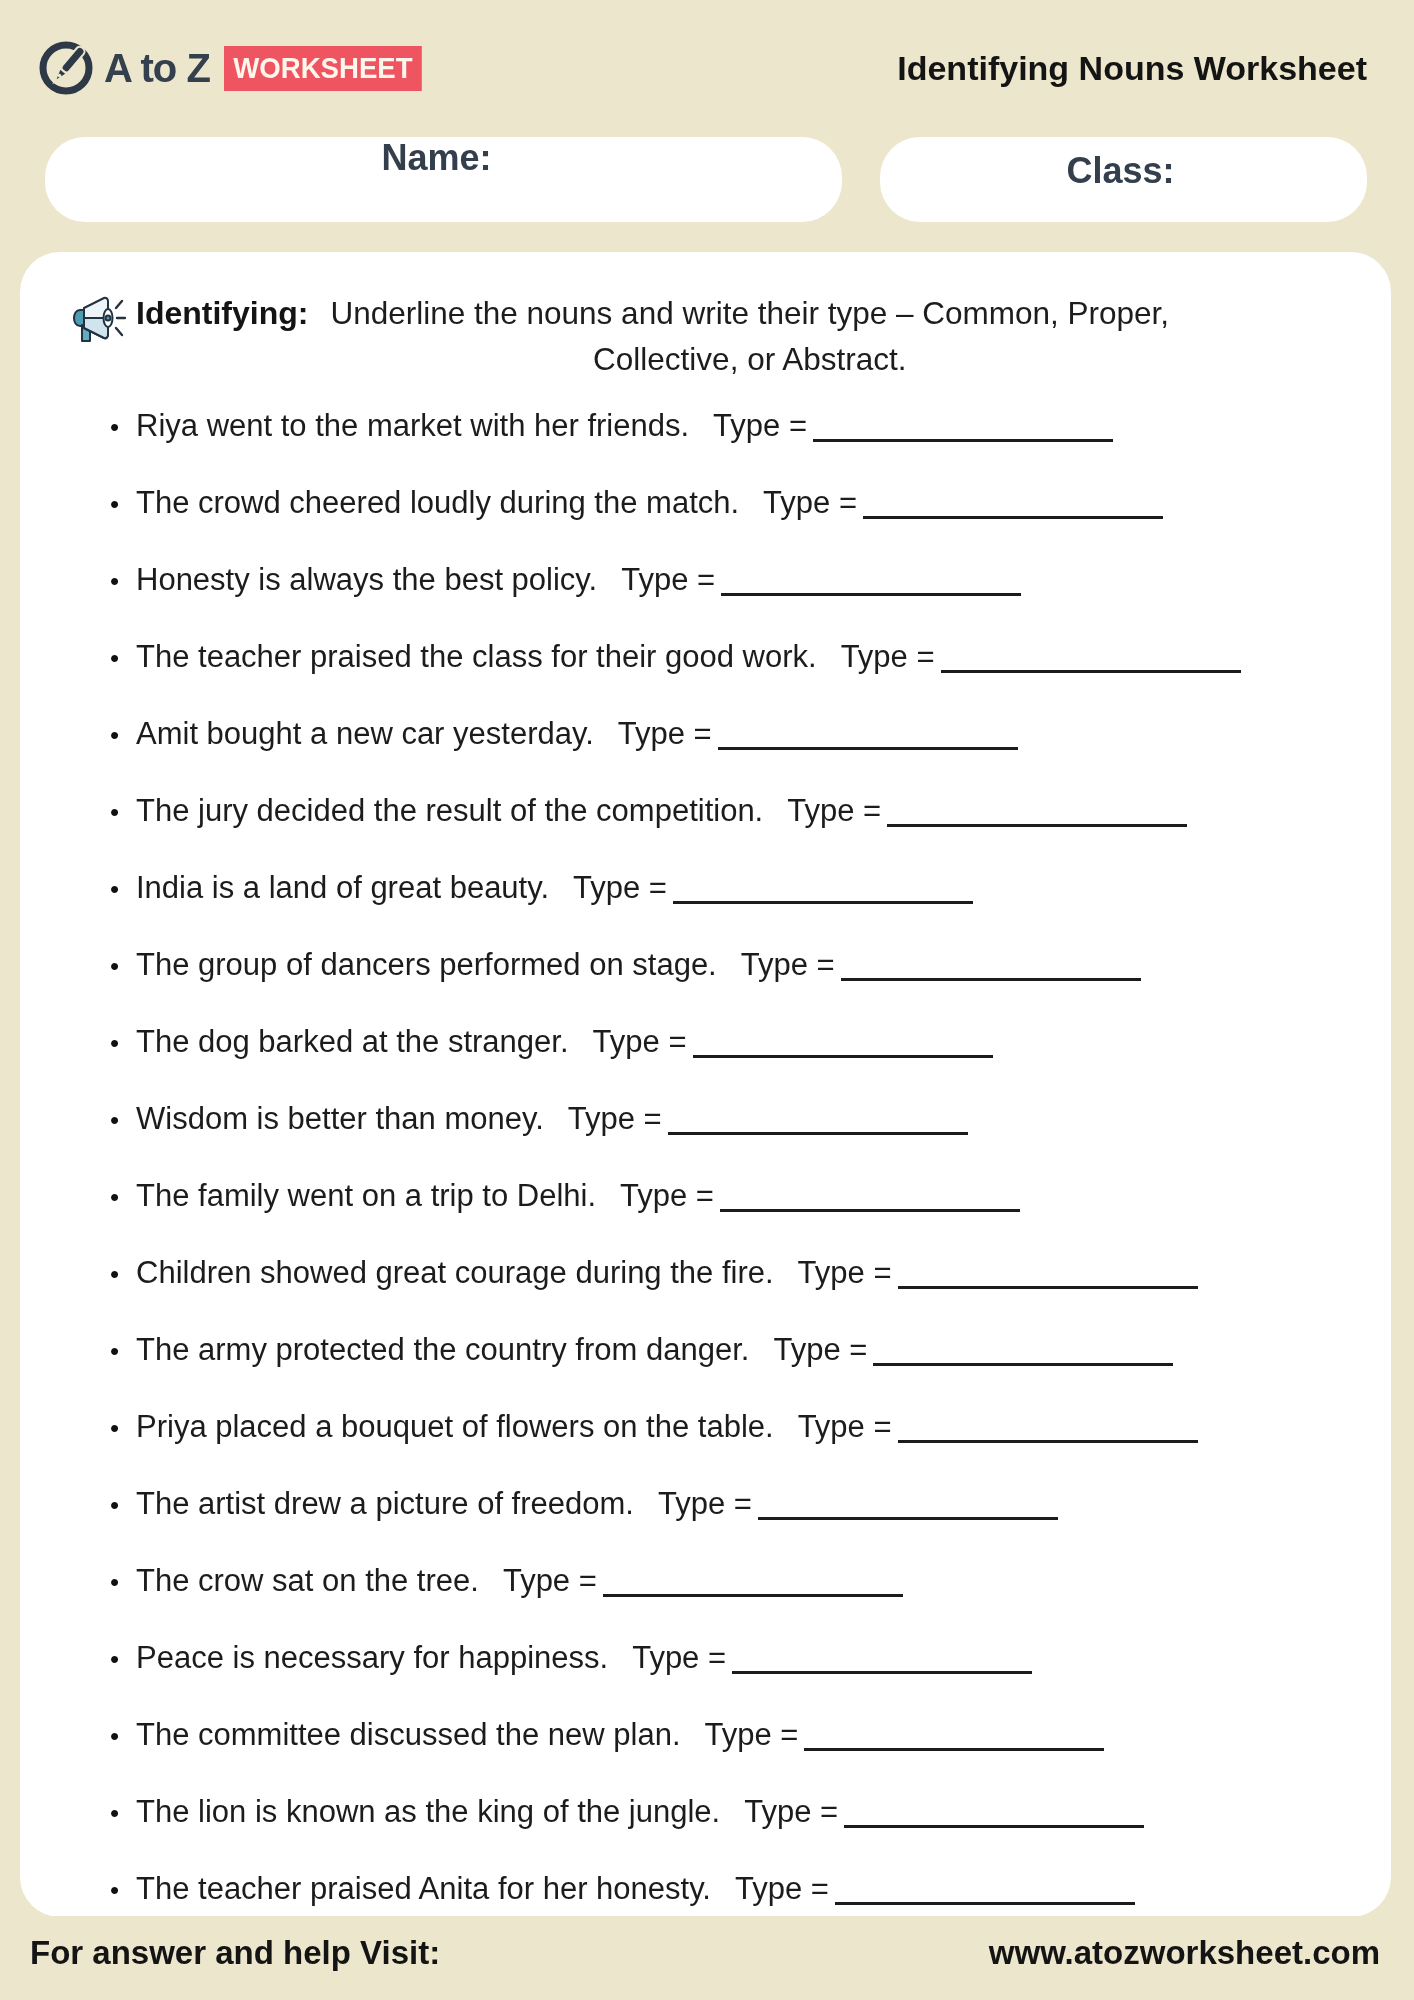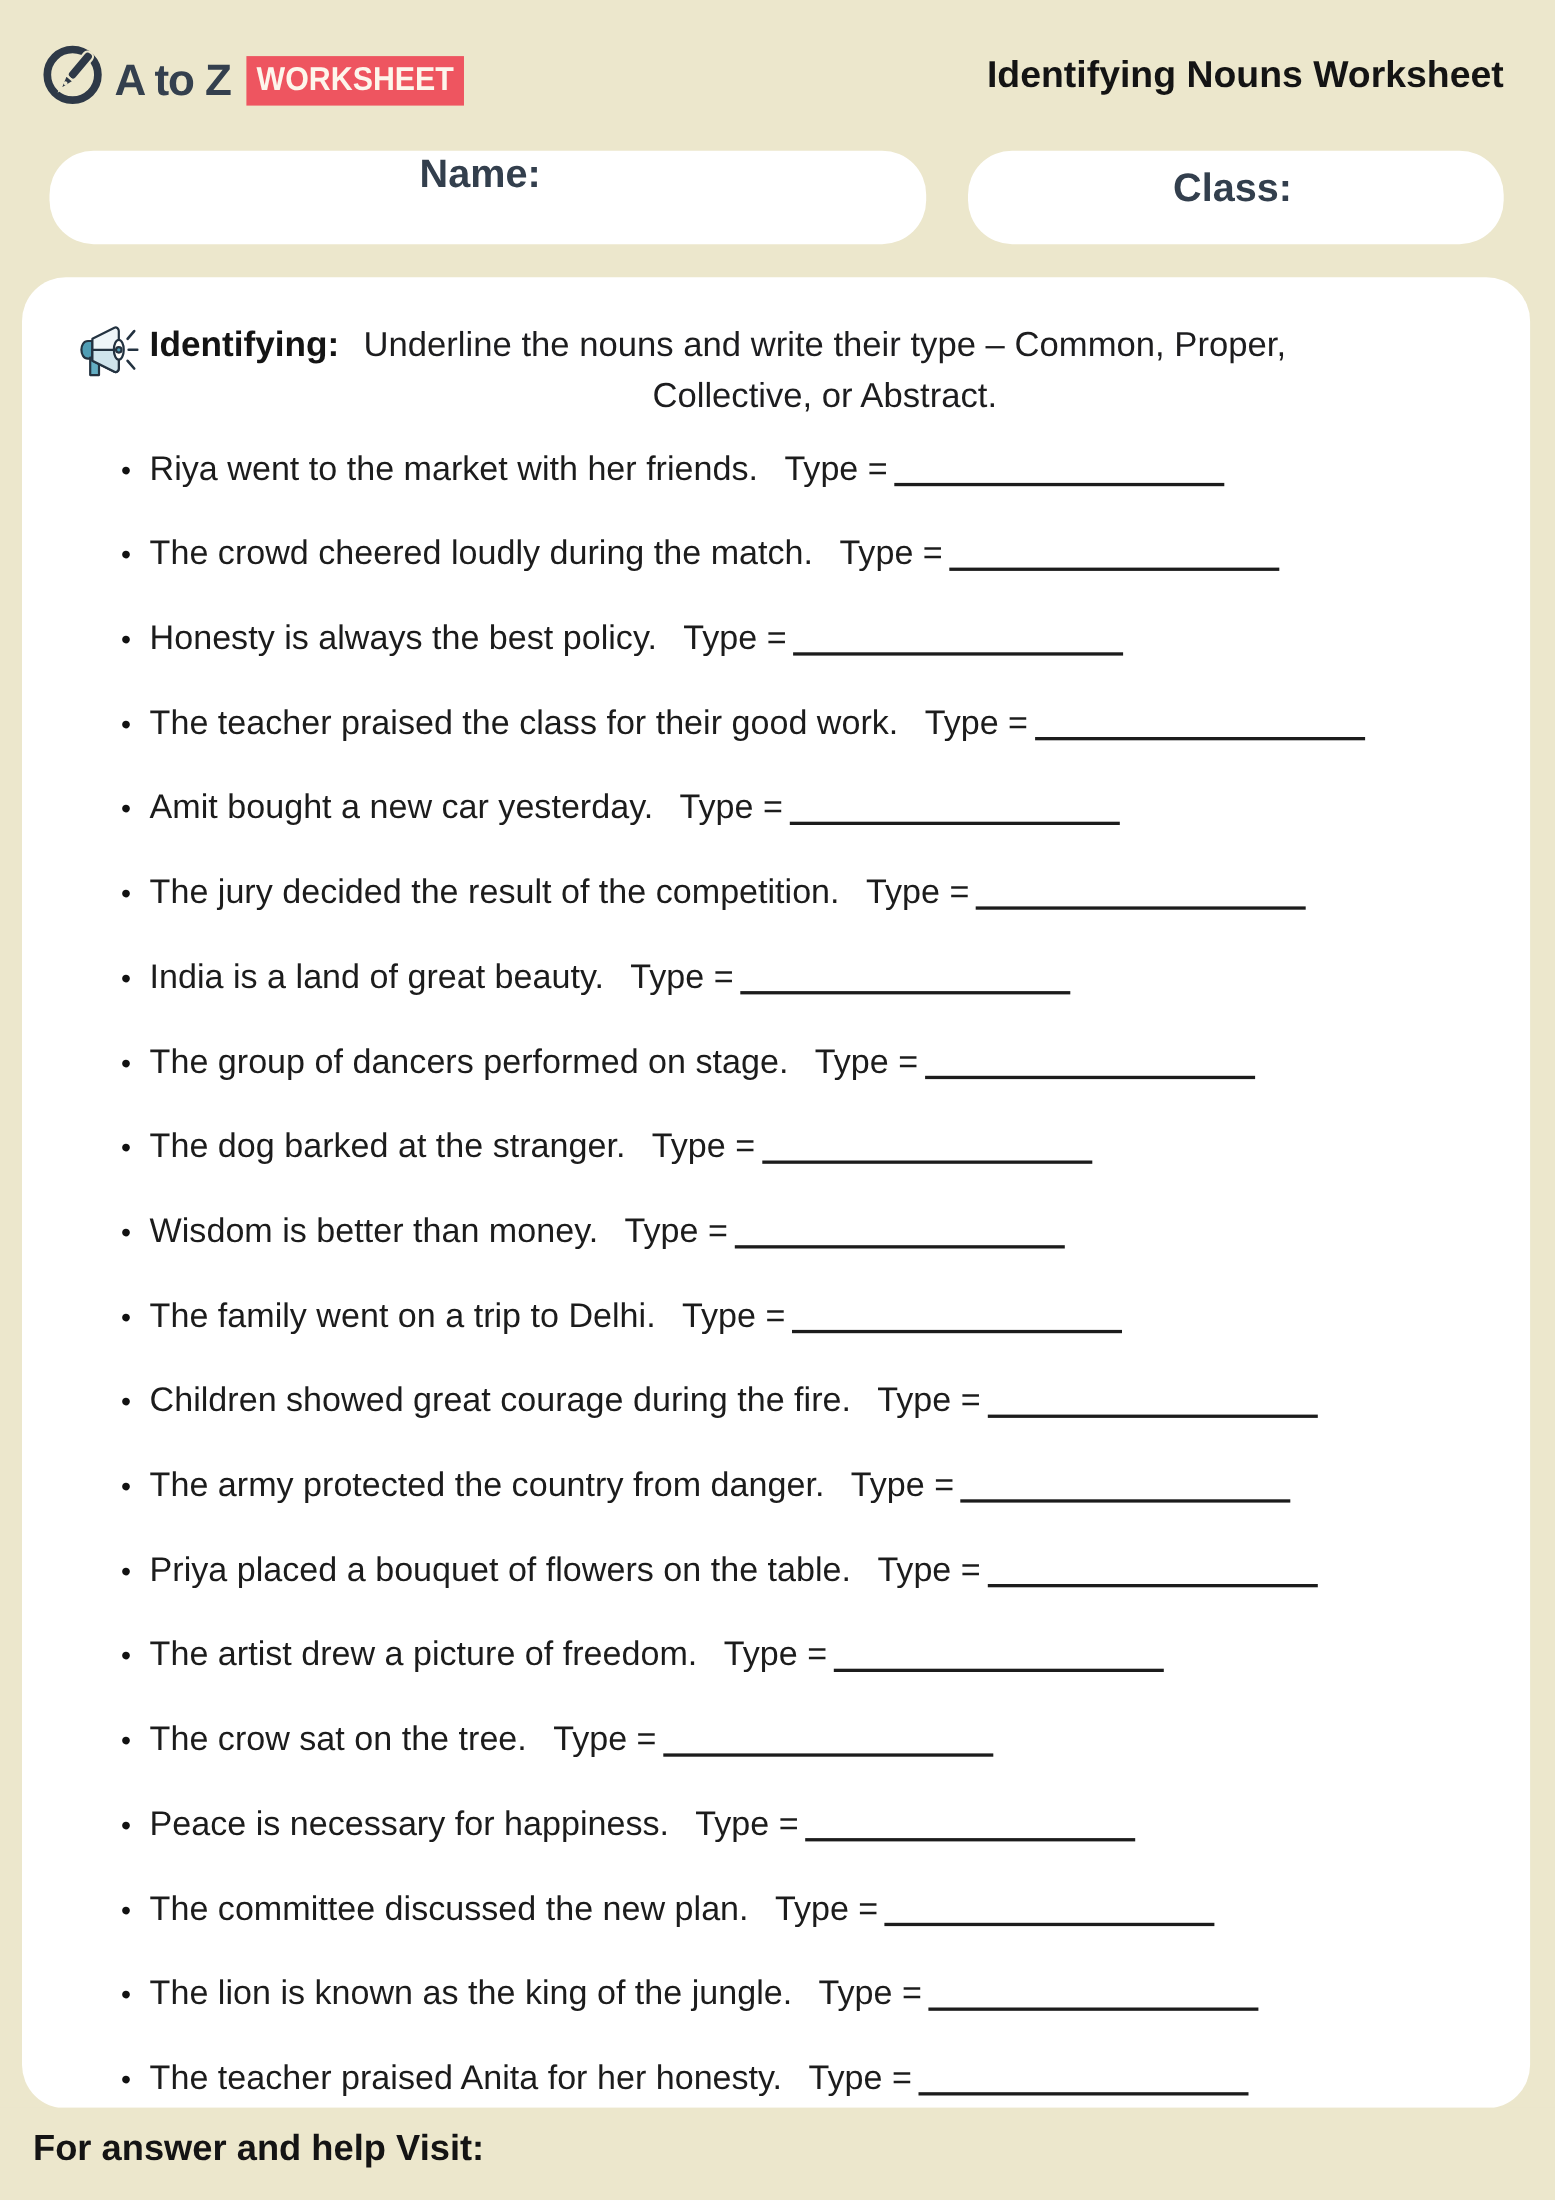--- a/index.html
+++ b/index.html
@@ -9,21 +9,21 @@
     background:#ece7cc;
     font-family:"Liberation Sans","DejaVu Sans",sans-serif;
     color:#1d1d1f;
     overflow:hidden;
   }
   
   .header{
     display:flex;align-items:center;
     padding:40px 47px 0 38px;
   }
-  .brand{display:flex;align-items:flex-end;}
+  .brand{display:flex;align-items:center;}
   .logo-icon{width:56px;height:56px;flex:0 0 auto;}
   .brand-name{
     margin-left:10px;
     font-size:40px;font-weight:bold;color:#34404e;letter-spacing:-1px;
   }
   .brand-badge{
     margin-left:14px;
     background:#ee5560;color:#fdf6ec;
     font-size:30px;font-weight:bold;letter-spacing:0px;
     padding:5px 10px 6px 10px;
@@ -294,15 +294,16 @@
         <span class="sentence">The teacher praised Anita for her honesty.</span>
         <span class="type-label">Type =</span>
         <span class="blank"></span>
       </li>
     </ul>
 
   </div>
 
   <div class="footer">
     <span>For answer and help Visit:</span>
+    <span>www.atozworksheet.com</span>
   </div>
 
 </div>
 
 </body></html>

